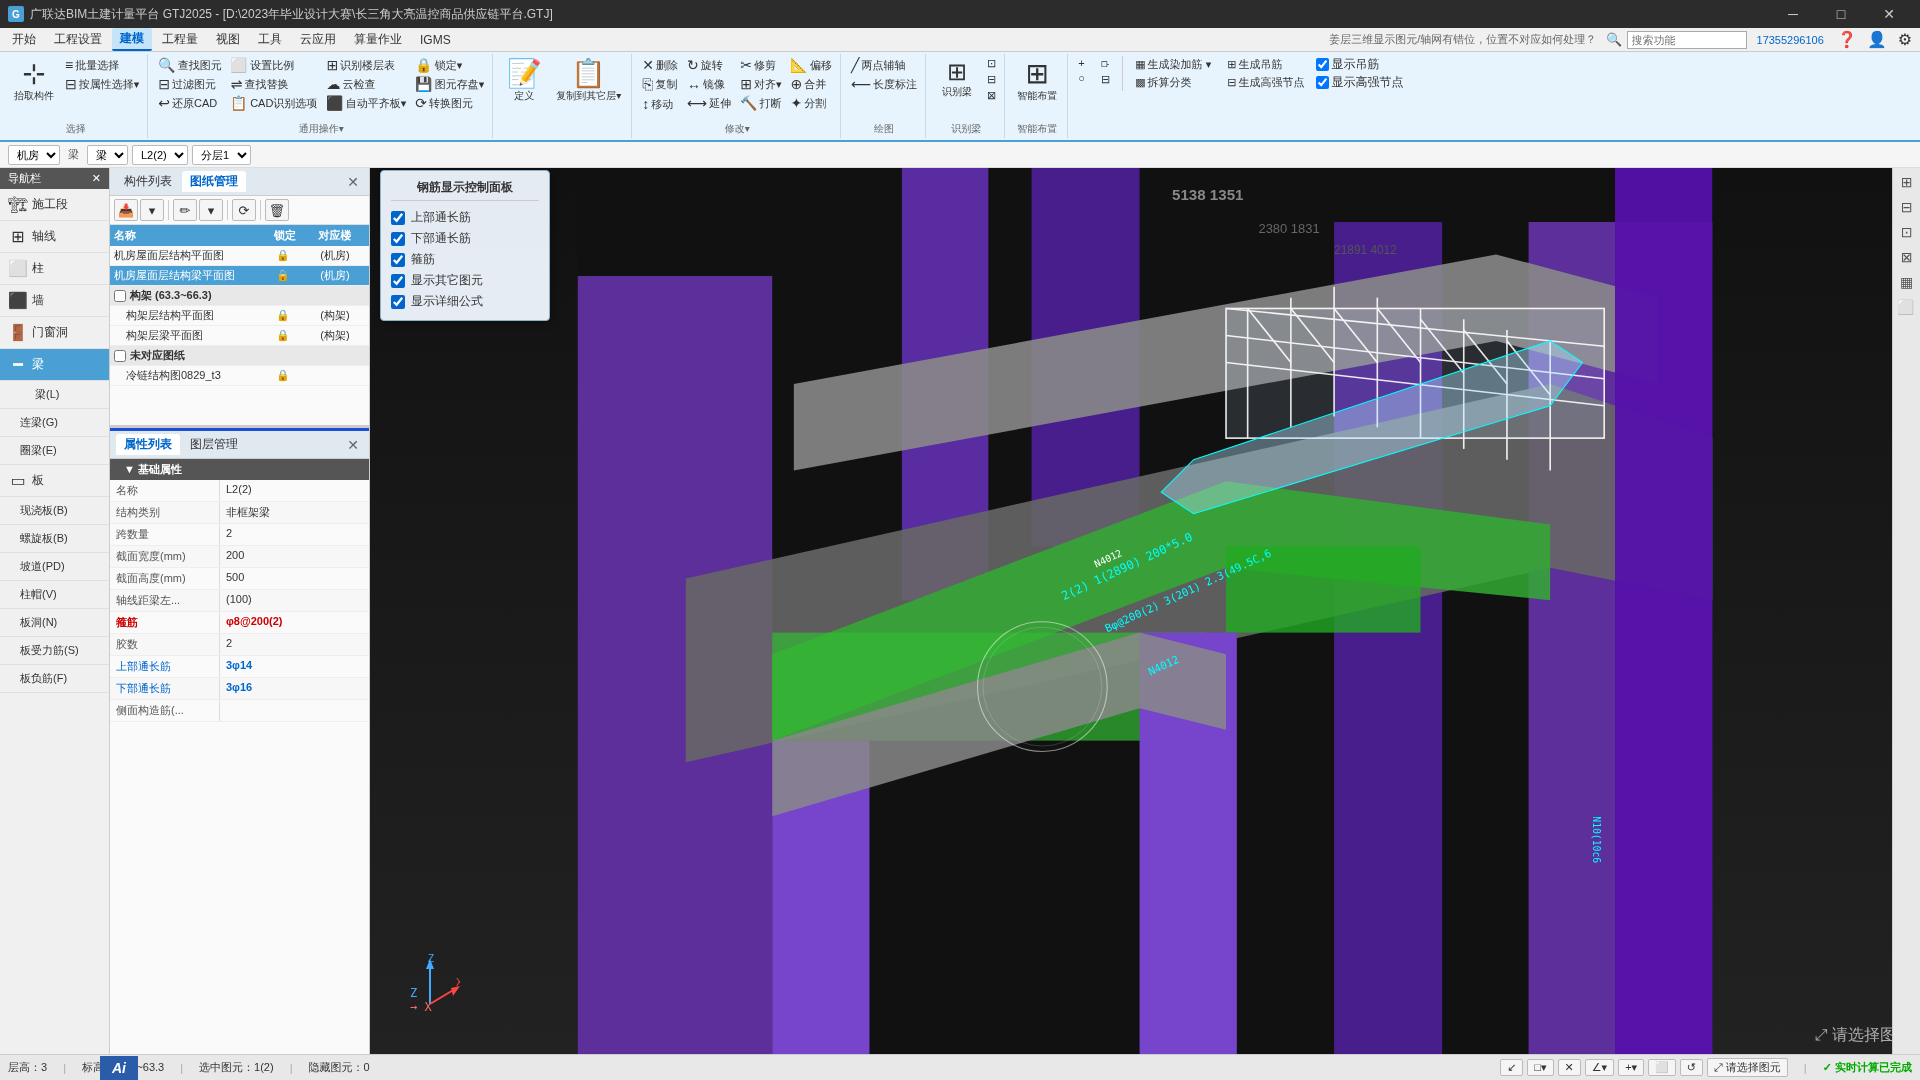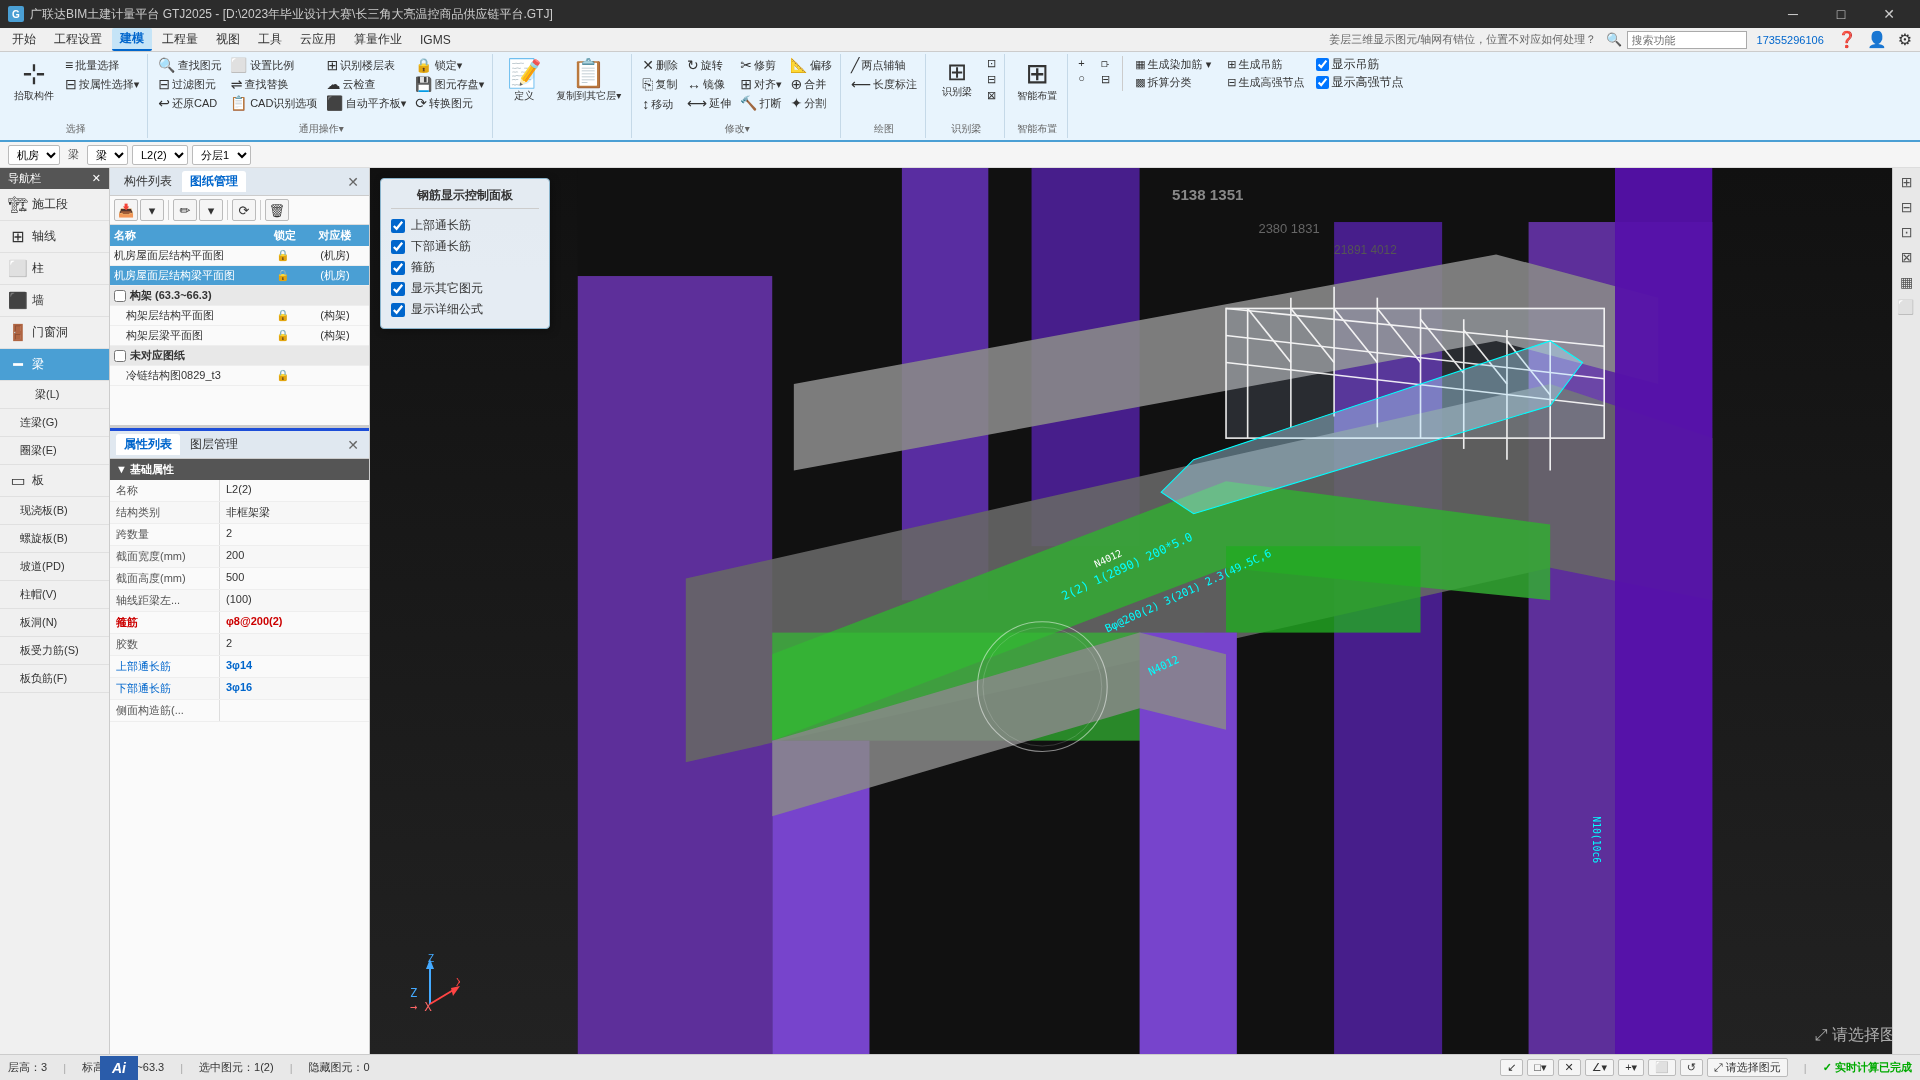--- a/index.html
+++ b/index.html
@@ -242,21 +242,21 @@
     .props-panel {
       flex: 1;
       border-top: 3px solid #1d4ed8;
       display: flex;
       flex-direction: column;
       overflow: hidden;
     }
     .props-header {
       background: #555;
       color: white;
-      padding: 3px 6px;
+      padding: 3px 14px;
       font-size: 11px;
       font-weight: bold;
     }
     .props-table { 
       font-size: 11px;
       overflow-y: auto;
       flex: 1;
     }
     .props-row {
       display: flex;
@@ -307,21 +307,21 @@
       background: #f5f5f5;
       cursor: pointer;
       font-size: 11px;
       border-radius: 2px;
     }
     .status-green { color: #00aa00; font-weight: bold; }
 
     
     .rebar-panel {
       position: absolute;
-      top: 10px;
+      top: 2px;
       left: 10px;
       background: rgba(240, 248, 255, 0.95);
       border: 1px solid #8ab4cc;
       border-radius: 4px;
       padding: 8px 10px;
       font-size: 12px;
       min-width: 170px;
       box-shadow: 2px 2px 8px rgba(0,0,0,0.3);
       z-index: 10;
     }

